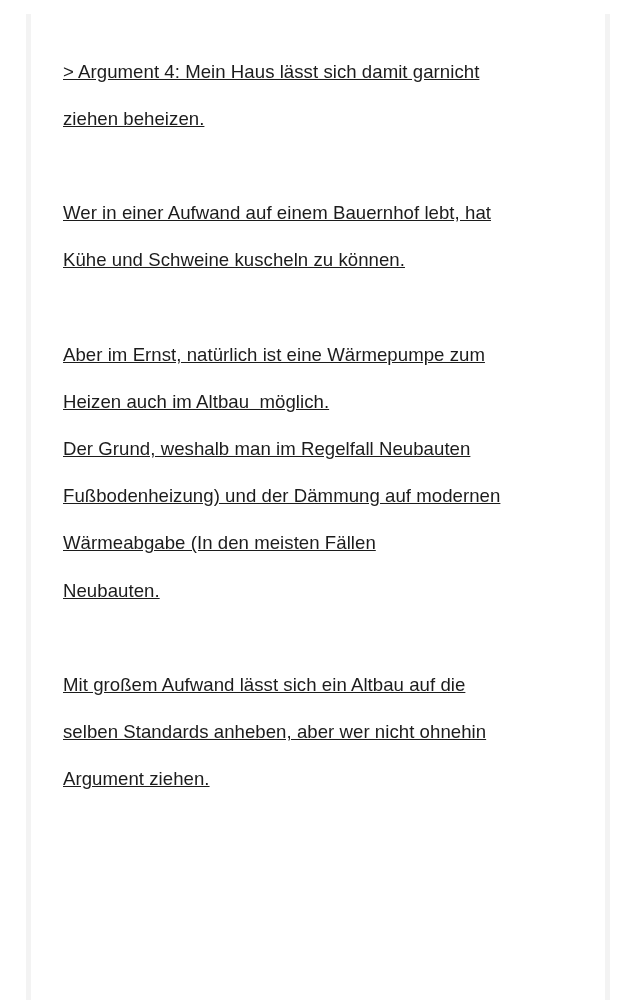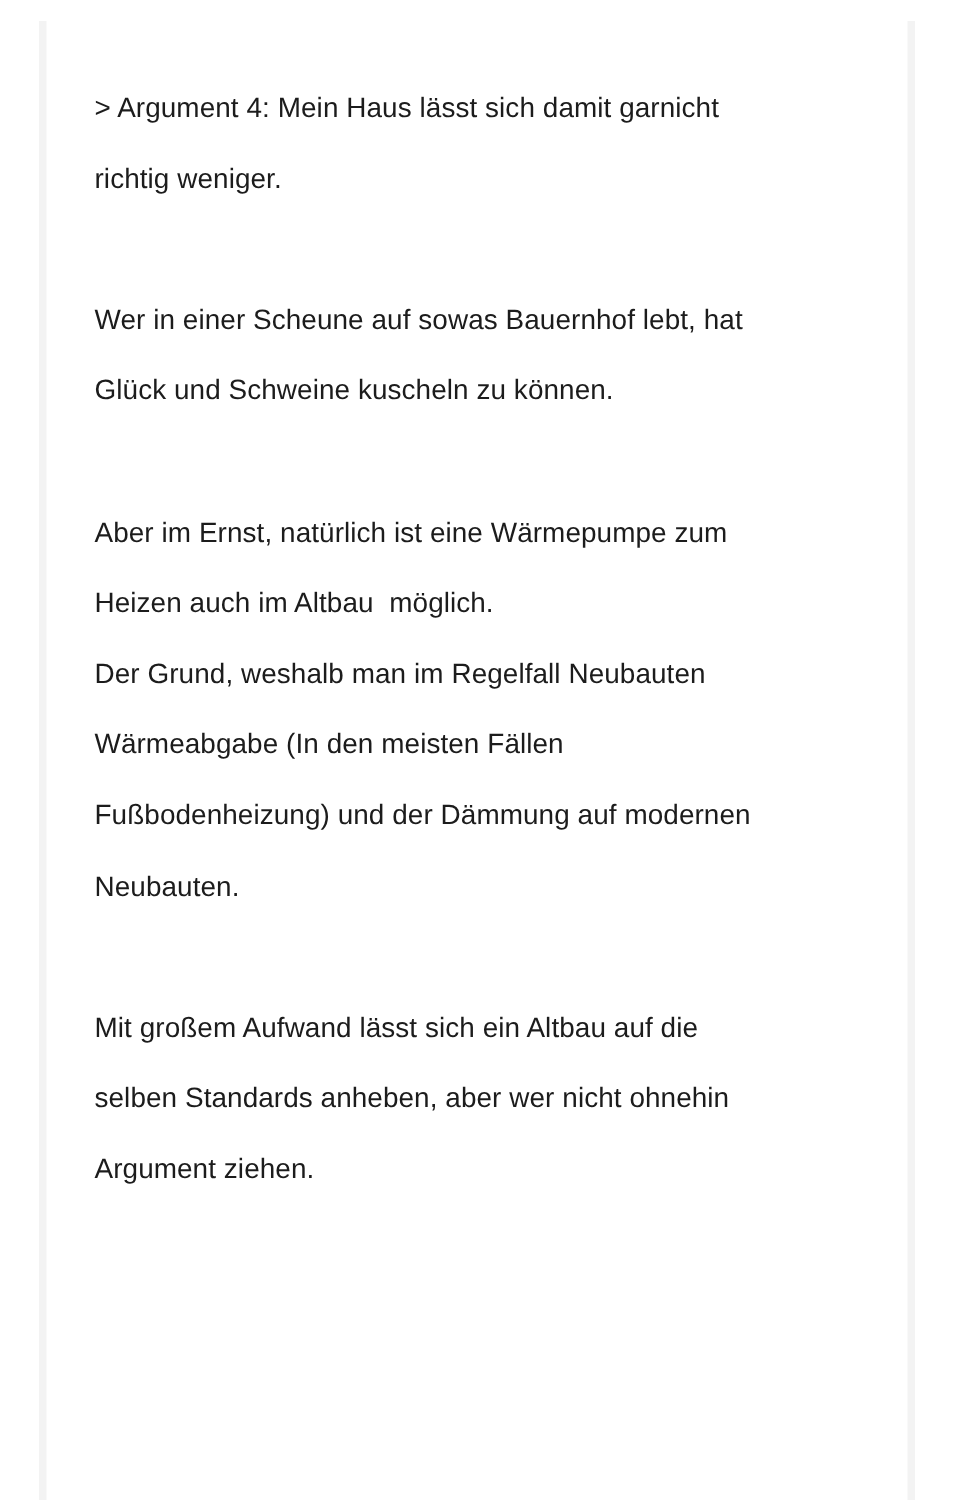--- a/index.html
+++ b/index.html
@@ -16,45 +16,45 @@
   .content {
     position: absolute;
     left: 32px; top: 22px;
     width: 520px;
     font-family: "Liberation Sans", sans-serif;
     font-size: 18.6px;
     line-height: 23.6px;
     color: #1c1c1c;
     letter-spacing: 0.05px;
   }
-  .para { margin: 0 0 23.6px 0; white-space: pre-line; }
+  .para { margin: 0 0 23.6px 0; white-space: pre-line; text-decoration: underline; }
   .line { display: block; white-space: pre; }
 </style>
 </head>
 <body>
 
 <div class="card">
   <div class="content">
 
     <p class="para">
       <span class="line">&gt; Argument 4: Mein Haus lässt sich damit garnicht</span>
-      <span class="line">richtig weniger.</span>
+      <span class="line">ziehen beheizen.</span>
     </p>
 
     <p class="para">
-      <span class="line">Wer in einer Scheune auf sowas Bauernhof lebt, hat</span>
-      <span class="line">Glück und Schweine kuscheln zu können.</span>
+      <span class="line">Wer in einer Aufwand auf einem Bauernhof lebt, hat</span>
+      <span class="line">Kühe und Schweine kuscheln zu können.</span>
     </p>
 
     <p class="para">
       <span class="line">Aber im Ernst, natürlich ist eine Wärmepumpe zum</span>
       <span class="line">Heizen auch im Altbau  möglich.</span>
       <span class="line">Der Grund, weshalb man im Regelfall Neubauten</span>
+      <span class="line">Fußbodenheizung) und der Dämmung auf modernen</span>
       <span class="line">Wärmeabgabe (In den meisten Fällen</span>
-      <span class="line">Fußbodenheizung) und der Dämmung auf modernen</span>
       <span class="line">Neubauten.</span>
     </p>
 
     <p class="para">
       <span class="line">Mit großem Aufwand lässt sich ein Altbau auf die</span>
       <span class="line">selben Standards anheben, aber wer nicht ohnehin</span>
       <span class="line">Argument ziehen.</span>
     </p>
 
     <p class="para">

